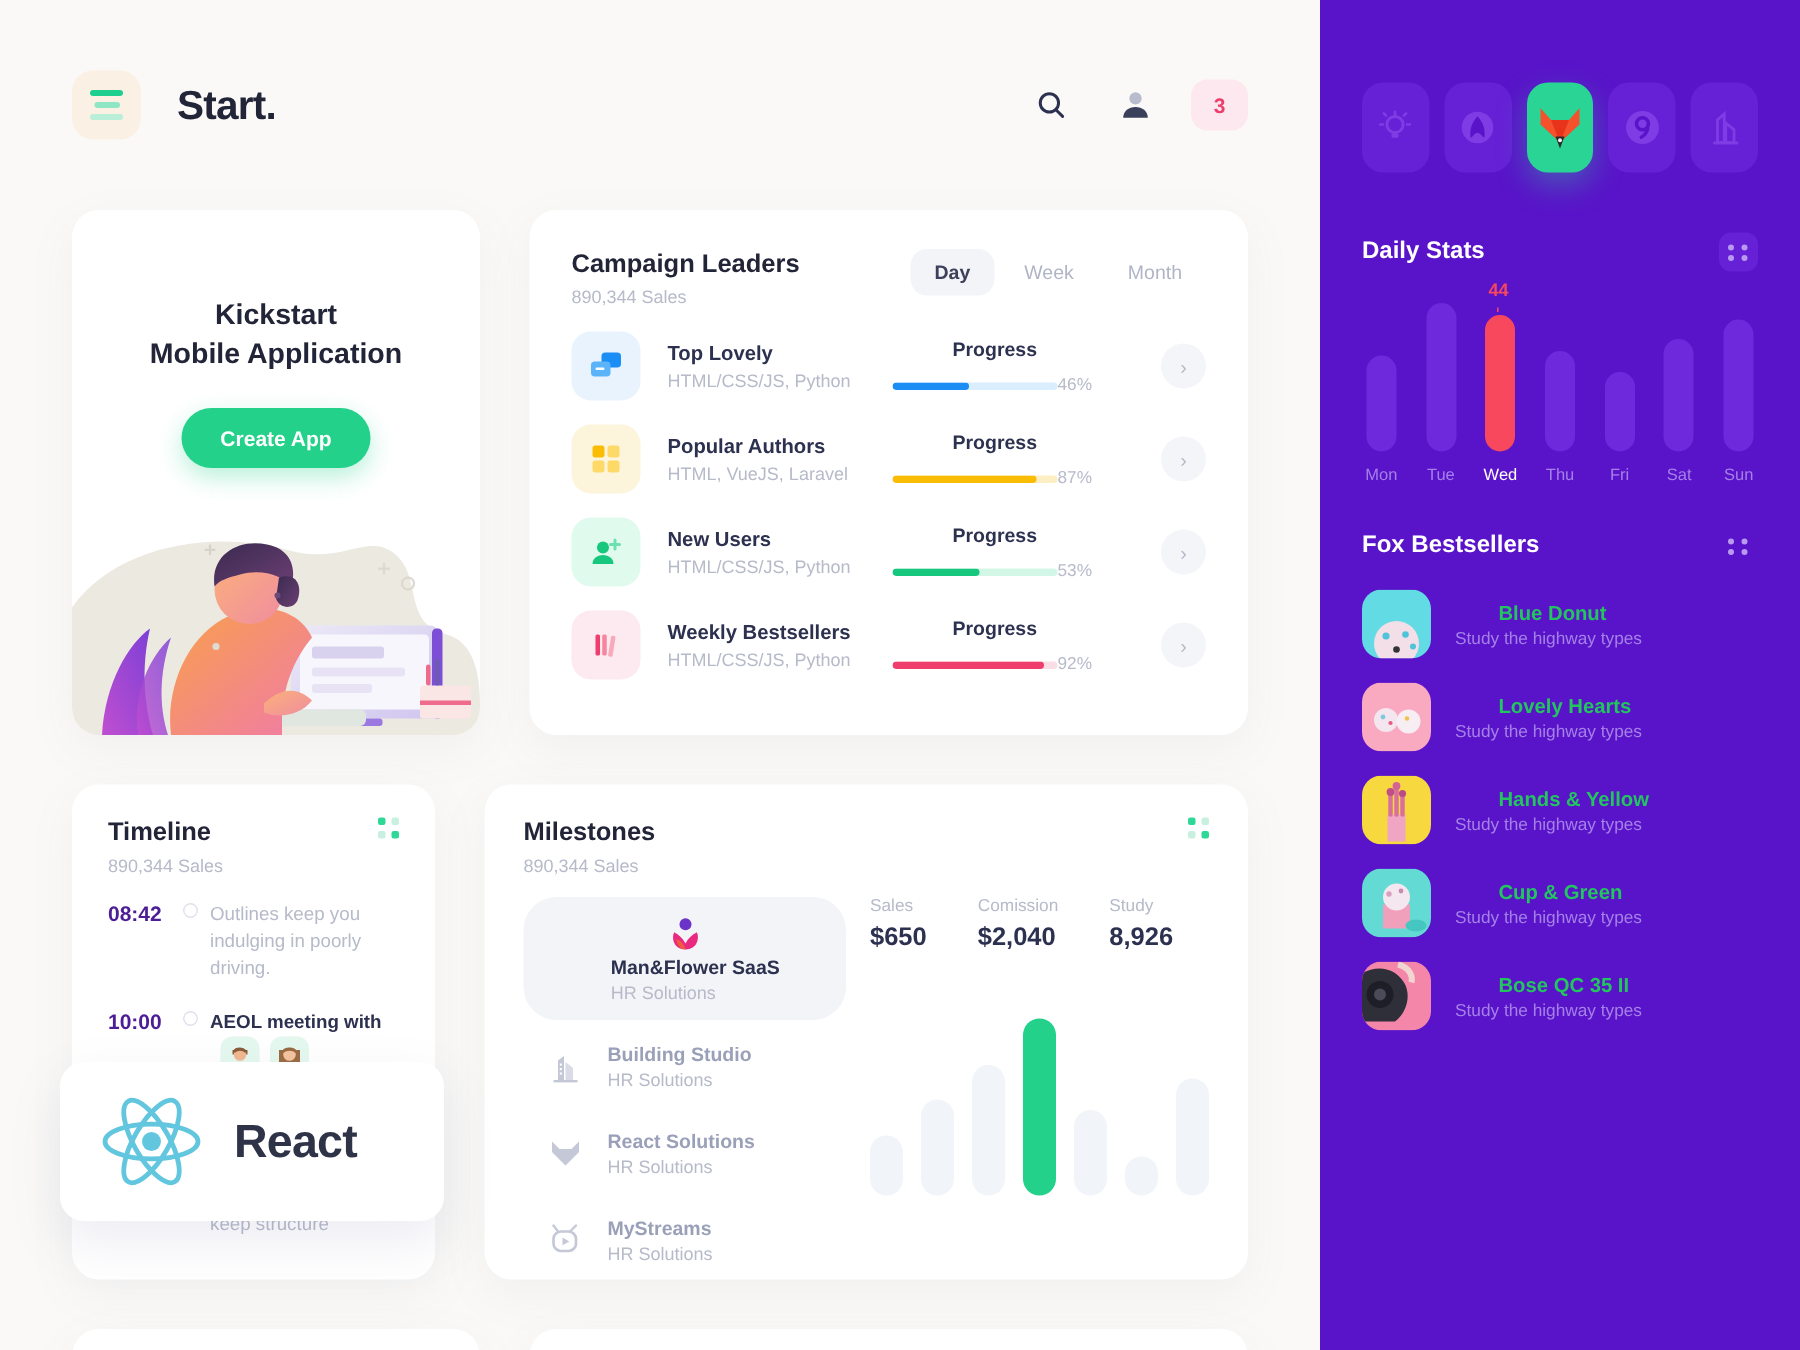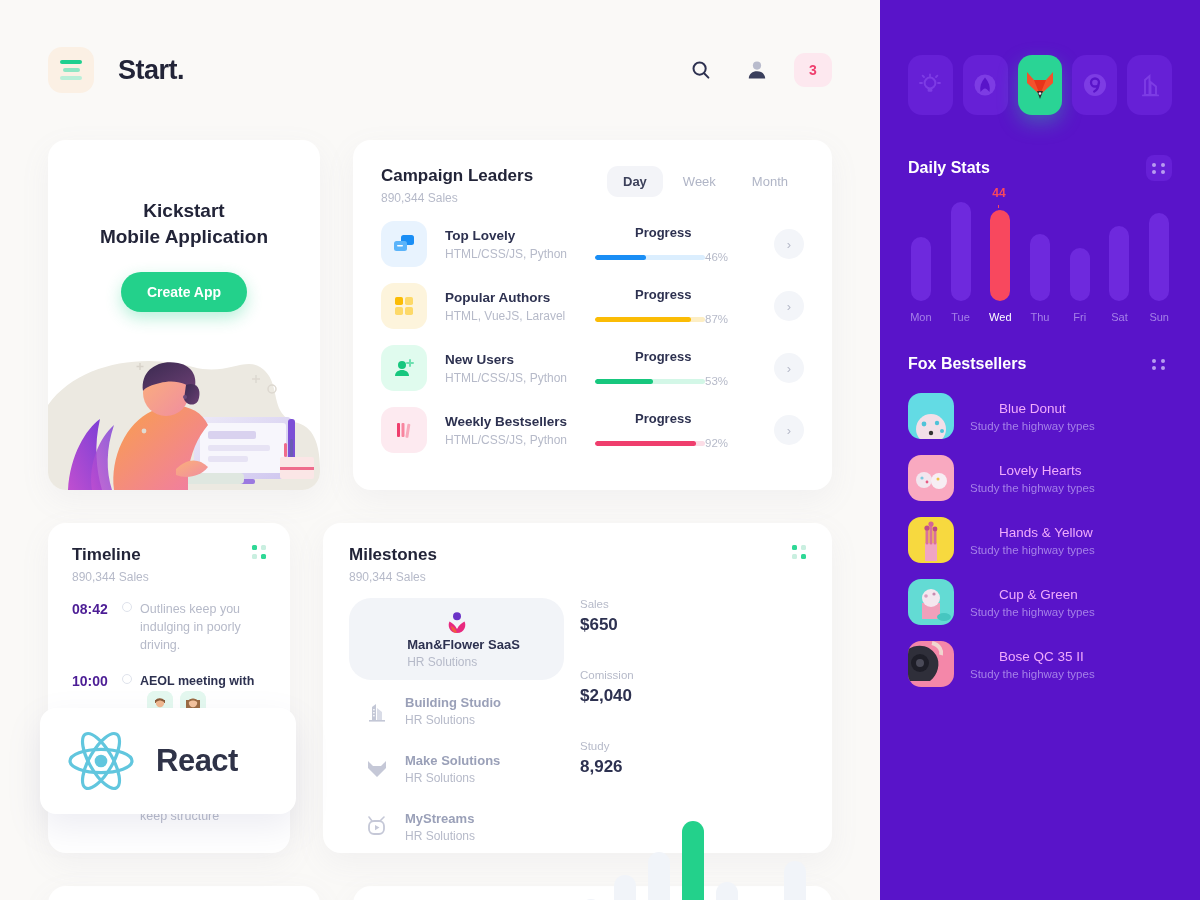--- a/index.html
+++ b/index.html
@@ -156,21 +156,21 @@
   .mile-left { width: 215px; }
   .m-row { display:flex; align-items:center; padding: 11px 14px; border-radius:22px; margin-bottom:4px; cursor:pointer;}
   .m-row.on { background:#f2f4f8;flex-direction:column; }
   .m-ico { width:28px; height:28px; display:flex; align-items:center; justify-content:center; flex-shrink:0;}
   .m-txt { margin-left:14px; }
   .m-name { font-size:13px; font-weight:bold; color:#2d3150; }
   .m-sub { font-size:12px; color:#b6bac9; margin-top:3px; }
   .m-row:not(.on) .m-name { color:#9aa0b8; }
 
   .mile-right { flex:1; padding-left: 16px; }
-  .stats { display:flex; gap: 34px; flex-direction: column; }
+  .stats { display:flex; gap: 34px; }
   .stat-lbl { font-size:11.5px; color:#b6bac9; }
   .stat-val { font-size:17px; font-weight:bold; color:#2d3150; margin-top:5px; }
   .mchart { display:flex; align-items:flex-end; gap:12px; height:120px; margin-top:42px; }
   .mbar { width:22px; border-radius:11px; background:#f1f4f9; }
   .mbar.on { background:#23d18b; }
 
   
   .peek { display:flex; gap:33px; padding:0 48px; margin-top:33px; }
   .peek .card:first-child { width:272px; height:60px; }
   .peek .card:last-child { flex:1; height:60px; }
@@ -215,21 +215,21 @@
   }
   .peakline {
     position:absolute; top:16px; left: 90px; width:0; height:20px;
     border-left: 1.5px dashed #f8485e;
   }
 
   .sellers { margin-top: 16px; }
   .sell-row { display:flex; align-items:center; margin-bottom:16px; cursor:pointer; }
   .thumb { width:46px; height:46px; border-radius:13px; overflow:hidden; flex-shrink:0; position:relative; }
   .sell-txt { margin-left:16px; }
-  .sell-name { font-size:13.5px; font-weight:normal; color:#f0abfc;padding-left:29px; }
+  .sell-name { font-size:13.5px; font-weight:bold; color:#22c55e;padding-left:29px; }
   .sell-sub { font-size:11.5px; color:#a580e8; margin-top:4px; }
 </style>
 </head>
 <body>
 
 <div class="app">
 
   <div class="main">
 
     <div class="topbar">
@@ -555,21 +555,21 @@
               </div>
             </div>
 
             <div class="m-row">
               <div class="m-ico">
                 <svg width="24" height="22" viewBox="0 0 24 22">
                   <path d="M3 3 L3 10 L12 19 L21 10 L21 3 L16 8 L8 8z" fill="#c5c8d7"></path>
                 </svg>
               </div>
               <div class="m-txt">
-                <div class="m-name">Make Solutions</div>
+                <div class="m-name">React Solutions</div>
                 <div class="m-sub">HR Solutions</div>
               </div>
             </div>
 
             <div class="m-row">
               <div class="m-ico">
                 <svg width="24" height="24" viewBox="0 0 24 24">
                   <path d="M7 6 L4 2" stroke="#c5c8d7" stroke-width="1.6" stroke-linecap="round"></path>
                   <path d="M15 6 L19 2" stroke="#c5c8d7" stroke-width="1.6" stroke-linecap="round"></path>
                   <rect x="4" y="6" width="15" height="13" rx="5" fill="none" stroke="#c5c8d7" stroke-width="1.8"></rect>

